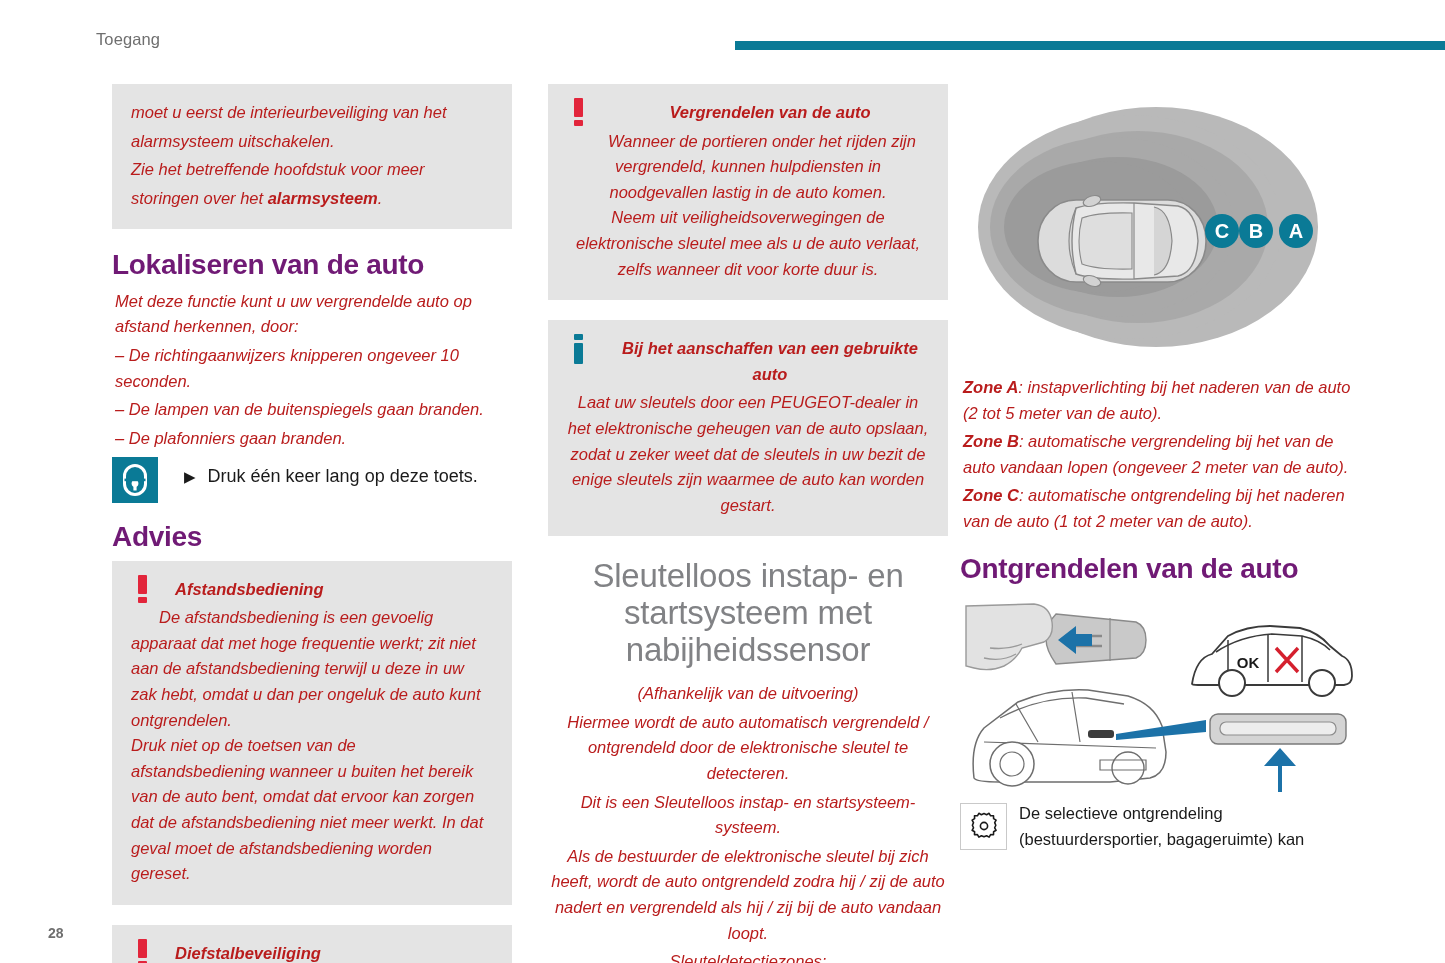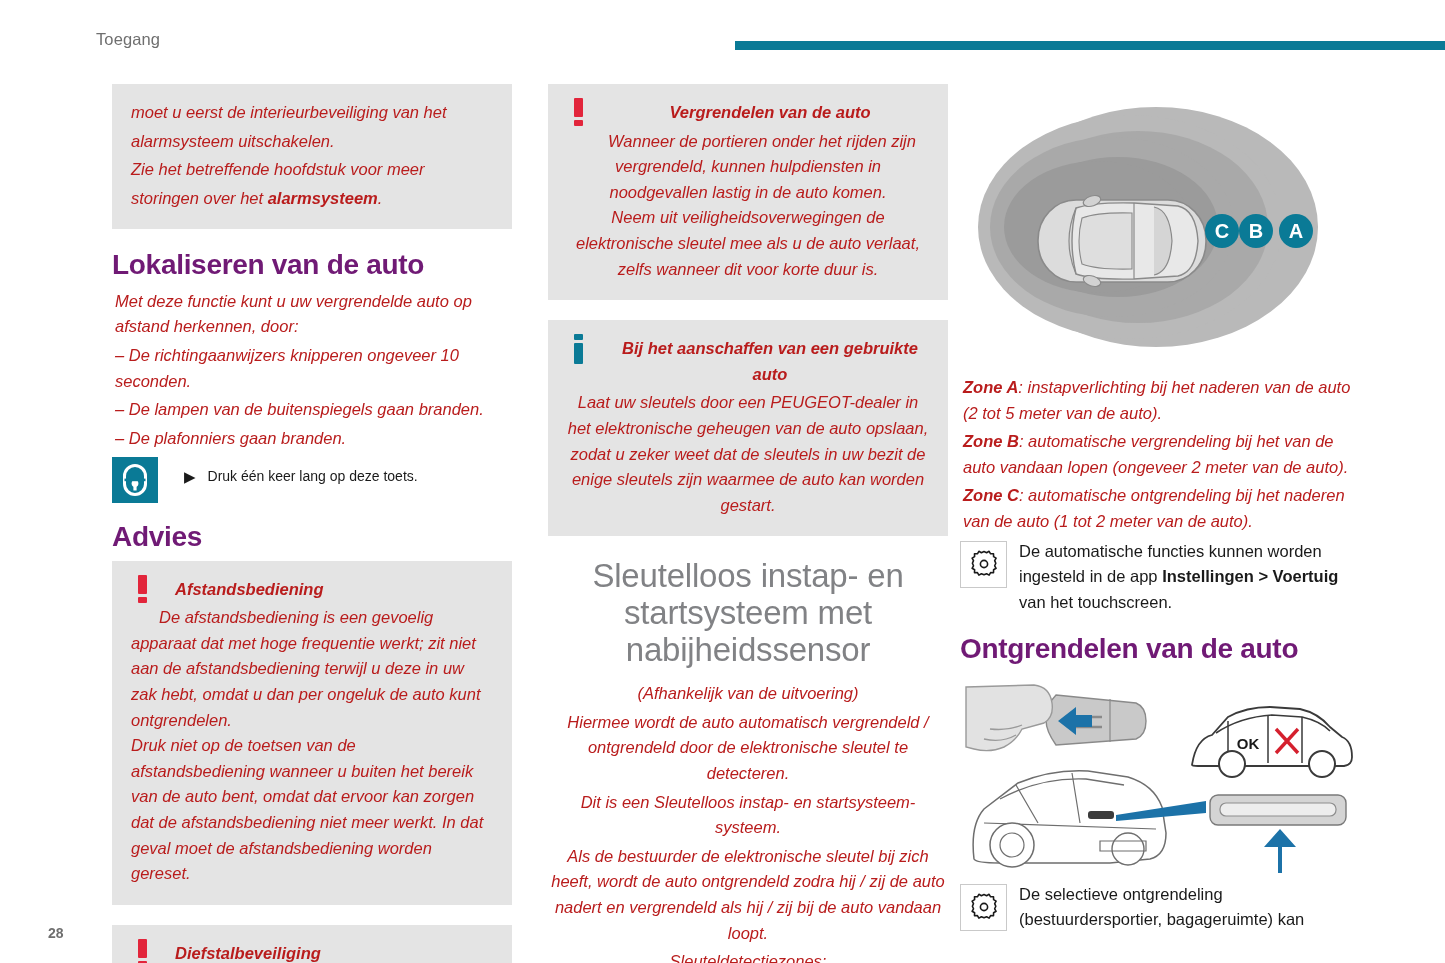--- a/index.html
+++ b/index.html
@@ -149,21 +149,21 @@
   }
   .key-arrow {
     margin-left: 26px;
     font-size: 15px;
     line-height: 25.6px;
     margin-top: 7px;
   }
   .key-text {
     margin-left: 12px;
     margin-top: 7px;
-    font-size: 14px;
+    font-size: 18px;
     line-height: 25.6px;
   }
 
   
   .gear-row {
     display: flex;
     align-items: flex-start;
     margin-top: 4px;
   }
   .gear-box {
@@ -340,29 +340,20 @@
             <circle cx="336" cy="147" r="17" fill="#0a7a96"></circle>
             <text x="336" y="154" text-anchor="middle" fill="#fff" font-family="Liberation Sans, sans-serif" font-size="20" font-weight="bold">A</text>
           </g>
         </svg>
       </div>
 
       <p><b>Zone A</b><span>: instapverlichting bij het naderen van de auto (2 tot 5 meter van de auto).</span></p>
       <p><b>Zone B</b><span>: automatische vergrendeling bij het van de auto vandaan lopen (ongeveer 2 meter van de auto).</span></p>
       <p><b>Zone C</b><span>: automatische ontgrendeling bij het naderen van de auto (1 tot 2 meter van de auto).</span></p>
 
-      <div class="gear-row">
-        <div class="gear-box">
-          <svg width="32" height="32" viewBox="0 0 32 32" aria-hidden="true">
-            <path d="M16 3.6 l2.6 1.1 2.5-1.4 1.5 2.5 2.9-0.1 0.1 2.9 2.5 1.5 -1.4 2.5 1.1 2.6 -1.1 2.6 1.4 2.5 -2.5 1.5 -0.1 2.9 -2.9-0.1 -1.5 2.5 -2.5-1.4 -2.6 1.1 -2.6-1.1 -2.5 1.4 -1.5-2.5 -2.9 0.1 0.1-2.9 -2.5-1.5 1.4-2.5 -1.1-2.6 1.1-2.6 -1.4-2.5 2.5-1.5 -0.1-2.9 2.9 0.1 1.5-2.5 2.5 1.4 Z" fill="none" stroke="#1a1a1a" stroke-width="1.6" stroke-linejoin="round"></path>
-            <circle cx="16" cy="16" r="3.6" fill="none" stroke="#1a1a1a" stroke-width="1.6"></circle>
-          </svg>
-        </div>
-        <div class="gear-text"><span>De automatische functies kunnen worden ingesteld in de app </span><b>Instellingen &gt; Voertuig</b><span> van het touchscreen.</span></div>
-      </div>
 
       <h2 class="section-title">Ontgrendelen van de auto</h2>
 
       <div class="unlock-figure">
         <svg width="400" height="205" viewBox="0 0 400 205" aria-hidden="true">
 
           <g>
 
             <path d="M96 22 L176 30 Q186 34 186 48 Q186 62 176 66 L96 72 Q86 58 86 47 Q86 32 96 22 Z" fill="#c9c9c9" stroke="#8a8a8a" stroke-width="1.4"></path>
             <path d="M150 26 L150 69" stroke="#8a8a8a" stroke-width="1.2"></path>

